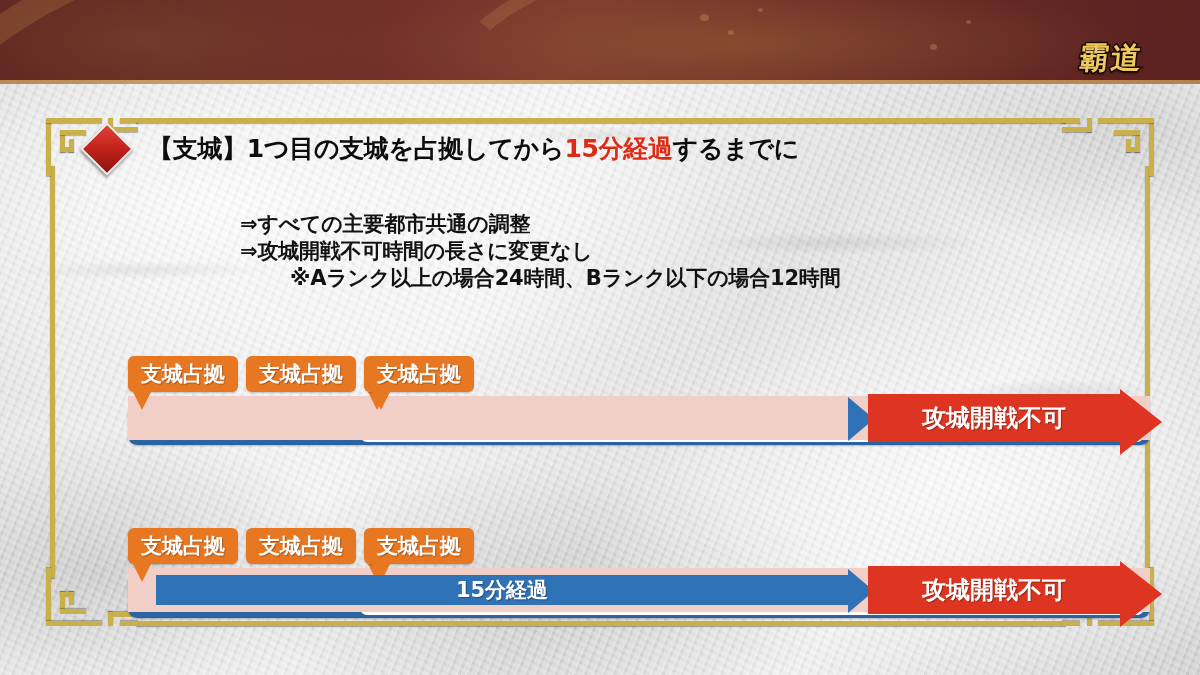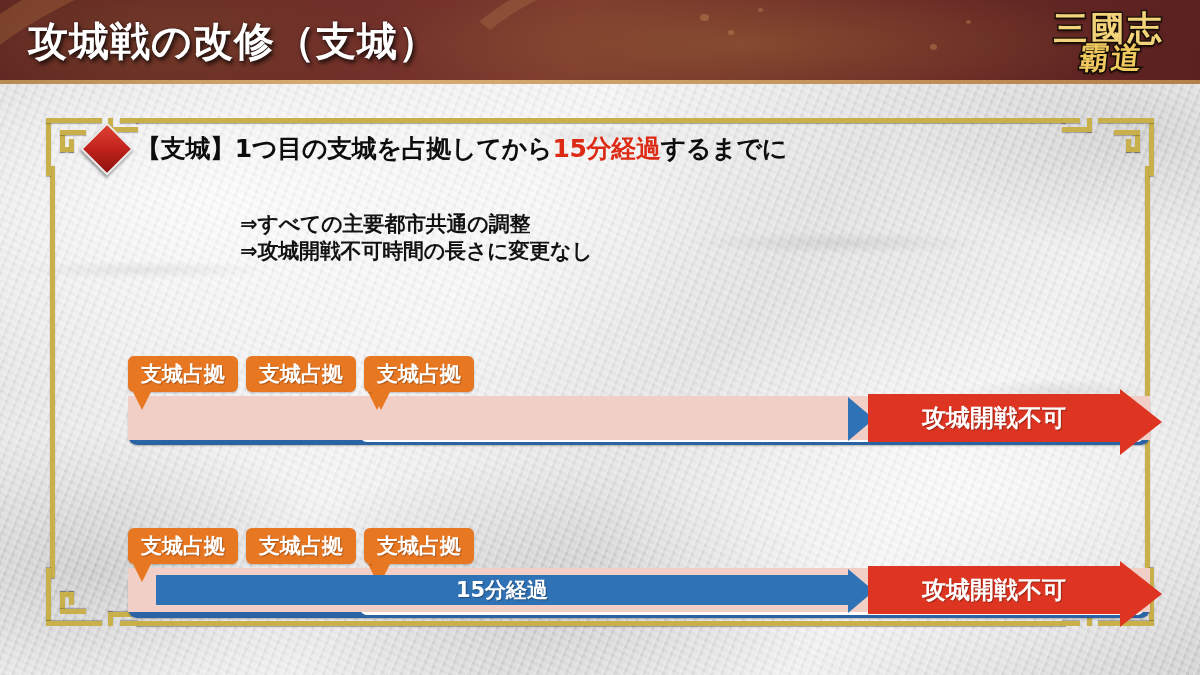--- a/index.html
+++ b/index.html
@@ -104,20 +104,21 @@
     position:absolute;left:48px;top:22px;width:34px;height:34px;
     transform:rotate(45deg);
     background:linear-gradient(135deg,#e04136 0%,#c2231c 48%,#8e120f 100%);
     border:2px solid #e8e8e8;
     box-shadow:1px 2px 3px rgba(0,0,0,.4);
   }
 
   .lead{
     position:absolute;font-size:25px;font-weight:bold;color:#0d0d0d;white-space:nowrap;
     letter-spacing:-.3px;
+    margin-left:12px;
   }
   .lead .hot{color:#dd2a14;}
   #lead1{left:96px;top:24px;}
   #lead2{left:172px;top:61px;}
 
   .arrowline{
     position:absolute;font-size:21px;font-weight:bold;color:#121212;white-space:nowrap;letter-spacing:-.2px;
   }
   #sub1{left:200px;top:102px;}
   #sub2{left:200px;top:129px;}
@@ -209,23 +210,21 @@
 <div id="header">
   <div class="swoosh sw1"></div>
   <div class="swoosh sw2"></div>
   <div class="swoosh sw3"></div>
   <div class="swoosh sw4"></div>
   <div class="fleck" style="left:700px;top:14px;width:9px;height:7px;"></div>
   <div class="fleck" style="left:728px;top:30px;width:6px;height:5px;"></div>
   <div class="fleck" style="left:758px;top:8px;width:5px;height:4px;"></div>
   <div class="fleck" style="left:930px;top:44px;width:7px;height:6px;"></div>
   <div class="fleck" style="left:966px;top:20px;width:5px;height:4px;"></div>
-  <div id="header-title">攻城戦の改修（支城）</div>
   <div id="logo">
-    <div class="lrow1">三國志</div>
     <div class="lrow2">霸道</div>
   </div>
 </div>
 <div id="header-rule"></div>
 
 <div id="frame">
   <div class="fbar fb-top"></div>
   <div class="fbar fb-bot"></div>
   <div class="fbar fb-left"></div>
   <div class="fbar fb-right"></div>
@@ -278,20 +277,21 @@
 
 <div id="content">
 
   <div id="bullet-icon"></div>
 
   <div class="lead" id="lead1"><span>【支城】1つ目の支城を占拠してから</span><span class="hot">15分経過</span><span>するまでに</span></div>
 
 
   <div class="arrowline" id="sub1">⇒すべての主要都市共通の調整</div>
   <div class="arrowline" id="sub2">⇒攻城開戦不可時間の長さに変更なし</div>
+  <div class="arrowline" id="sub3">※Aランク以上の場合24時間、Bランク以下の場合12時間</div>
 
   <div class="banner" id="banner1">
     <div class="banner-tag">これまでのルール</div>
     <div class="banner-pill" id="pill1">
         <span class="hot">最後</span>
         <span>に支城を占拠してから</span>
         <span class="hot">10分</span>
         <span>経過すると攻城開戦不可に</span>
       </div>
   </div>

